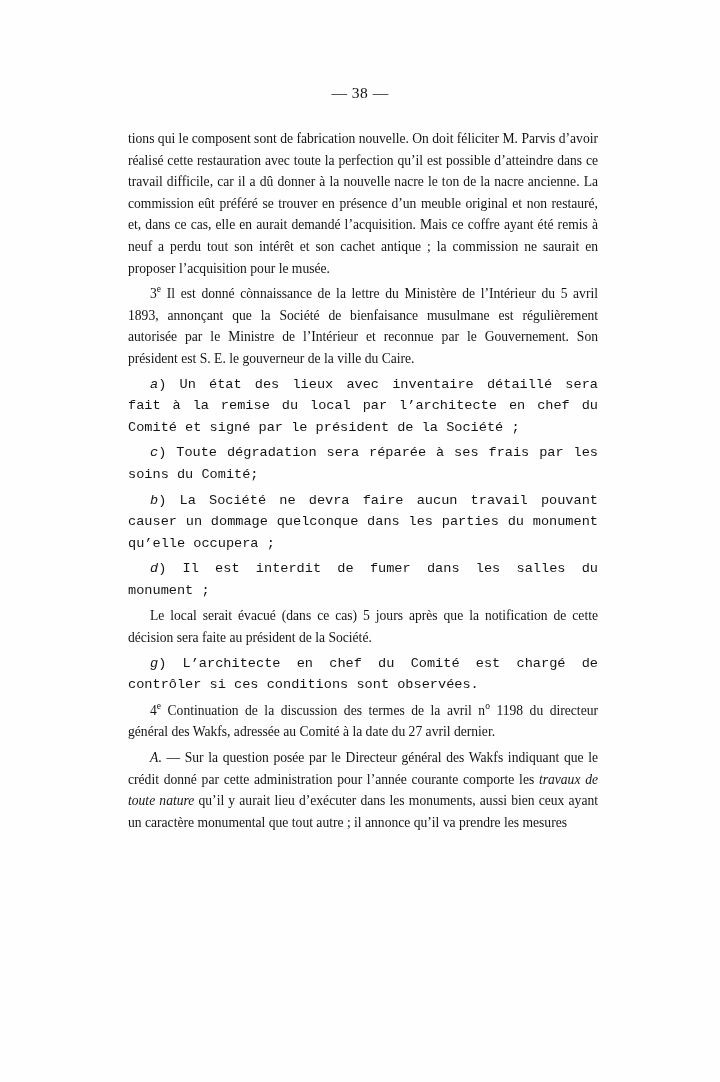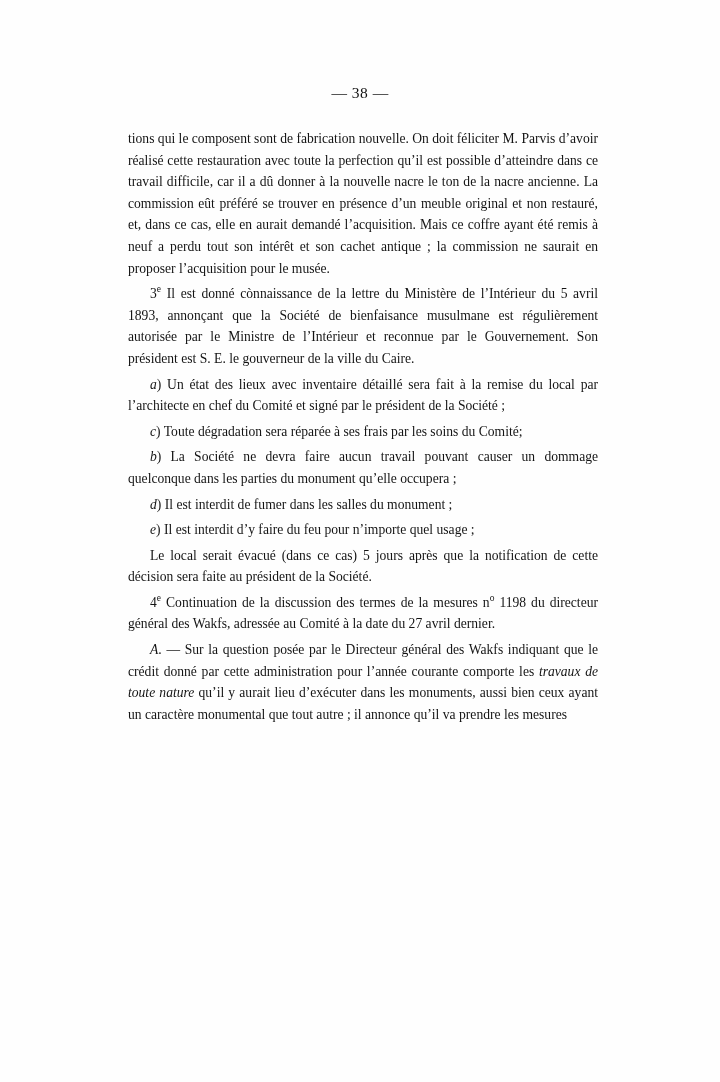--- a/index.html
+++ b/index.html
@@ -46,20 +46,21 @@
   }
   .body-text p {
     margin: 4px;
     text-indent: 0;
   }
   .body-text p.indent {
     text-indent: 22px;
   }
   .body-text p.item {
     text-indent: 22px;
+    font-family: Liberation Mono, monospace;
   }
   .it {
     font-style: italic;
   }
   .sup {
     font-size: 9.5px;
     vertical-align: super;
     line-height: 0;
   }
 </style>
@@ -70,19 +71,19 @@
 
   <div class="page-number">— 38 —</div>
 
   <div class="body-text" id="body-text">
       <p><span>tions qui le composent sont de fabrication nouvelle. On doit féliciter M. Parvis d’avoir réalisé cette restauration avec toute la perfection qu’il est possible d’atteindre dans ce travail difficile, car il a dû donner à la nouvelle nacre le ton de la nacre ancienne. La commission eût préféré se trouver en présence d’un meuble original et non restauré, et, dans ce cas, elle en aurait demandé l’acquisition. Mais ce coffre ayant été remis à neuf a perdu tout son intérêt et son cachet antique ; la commission ne saurait en proposer l’acquisition pour le musée.</span></p>
       <p class="indent"><span>3</span><span class="sup">e</span><span> Il est donné cònnaissance de la lettre du Ministère de l’Intérieur du 5 avril 1893, annonçant que la Société de bienfaisance musulmane est régulièrement autorisée par le Ministre de l’Intérieur et reconnue par le Gouvernement. Son président est S. E. le gouverneur de la ville du Caire.</span></p>
       <p class="item"><span class="it">a</span><span>) Un état des lieux avec inventaire détaillé sera fait à la remise du local par l’architecte en chef du Comité et signé par le président de la Société ;</span></p>
       <p class="item"><span class="it">c</span><span>) Toute dégradation sera réparée à ses frais par les soins du Comité;</span></p>
       <p class="item"><span class="it">b</span><span>) La Société ne devra faire aucun travail pouvant causer un dommage quelconque dans les parties du monument qu’elle occupera ;</span></p>
       <p class="item"><span class="it">d</span><span>) Il est interdit de fumer dans les salles du monument ;</span></p>
-      <p class="item"><span class="it">e</span><span>) Il est interdit d’y faire du feu pour n’importe quel usage ;</span></p>
       <p class="indent"><span>Le local serait évacué (dans ce cas) 5 jours après que la notification de cette décision sera faite au président de la Société.</span></p>
-      <p class="indent"><span>4</span><span class="sup">e</span><span> Continuation de la discussion des termes de la mesures n</span><span class="sup">o</span><span> 1198 du directeur général des Wakfs, adressée au Comité à la date du 27 avril dernier.</span></p>
+      <p class="item"><span class="it">g</span><span>) L’architecte en chef du Comité est chargé de contrôler si ces conditions sont observées.</span></p>
+      <p class="indent"><span>4</span><span class="sup">e</span><span> Continuation de la discussion des termes de la avril n</span><span class="sup">o</span><span> 1198 du directeur général des Wakfs, adressée au Comité à la date du 27 avril dernier.</span></p>
       <p class="indent"><span class="it">A</span><span>. — Sur la question posée par le Directeur général des Wakfs indiquant que le crédit donné par cette administration pour l’année courante comporte les </span><span class="it">travaux de toute nature</span><span> qu’il y aurait lieu d’exécuter dans les monuments, aussi bien ceux ayant un caractère monumental que tout autre ; il annonce qu’il va prendre les mesures</span></p>
     </div>
 
 </div>
 
 </body></html>

